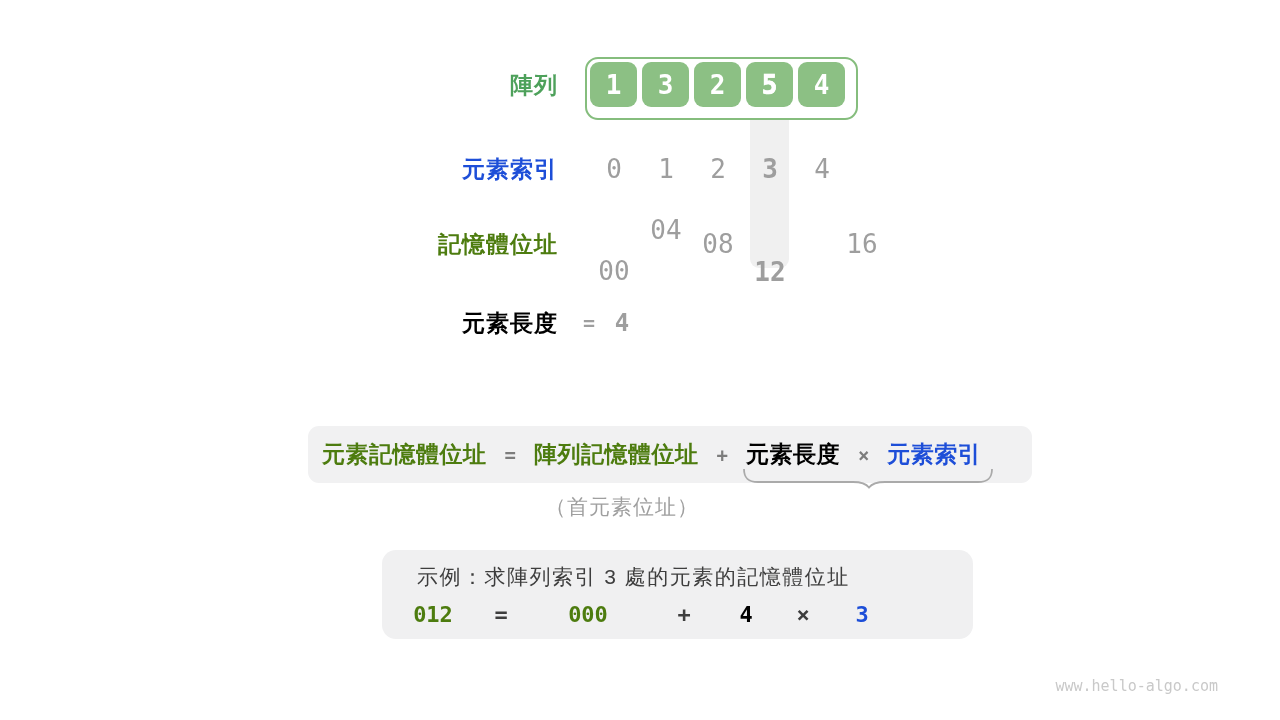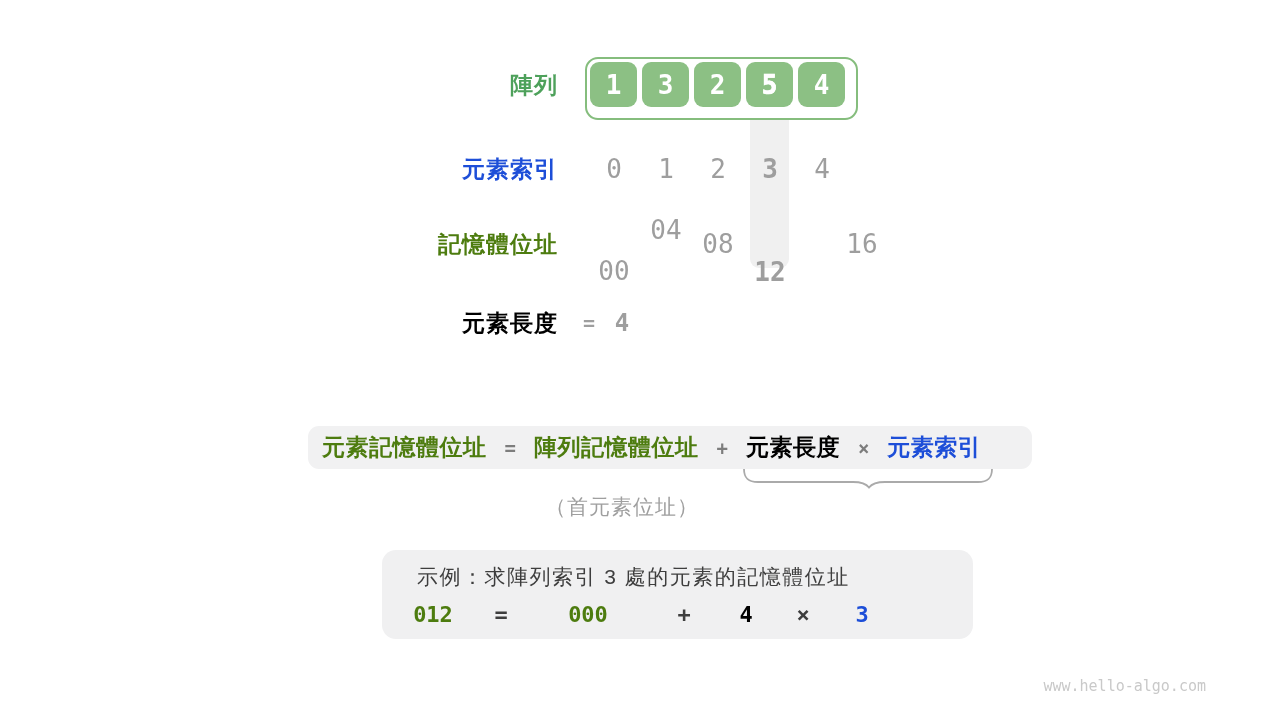--- a/index.html
+++ b/index.html
@@ -31,42 +31,42 @@
     font-family:"DejaVu Sans Mono","Liberation Mono",monospace;flex:0 0 47px;}
   .cell.emph{-webkit-text-stroke:0.7px #ffffff;text-shadow:0 0 0.6px #fff;}
 
   
   .num{position:absolute;transform:translate(-50%,-50%);
     font-family:"DejaVu Sans Mono","Liberation Mono",monospace;
     font-size:26px;color:#9e9e9e;white-space:nowrap;z-index:2;}
   .num.b{font-weight:bold;}
 
   
-  .pill{position:absolute;left:308px;top:426px;width:724px;height:43px;
+  .pill{position:absolute;left:308px;top:426px;width:724px;height:57px;
     background:#f1f1f2;border-radius:11px;display:flex;align-items:center;
     gap:18px;padding-left:14px;box-sizing:border-box;z-index:1;}
   .term{font-size:23px;font-weight:bold;letter-spacing:0.5px;white-space:nowrap;}
   .op{font-family:"DejaVu Sans Mono","Liberation Mono",monospace;
     font-size:19px;font-weight:bold;color:#7d7d7d;}
 
   .brace{position:absolute;left:743px;top:469px;z-index:2;}
 
   .annot{position:absolute;transform:translate(-50%,-50%);font-size:21px;
     color:#9f9f9f;letter-spacing:1px;white-space:nowrap;}
 
   
   .example{position:absolute;left:382px;top:550px;width:591px;height:89px;
     background:#f0f0f1;border-radius:14px;z-index:1;}
   .ex-title{position:absolute;left:35px;top:27px;transform:translateY(-50%);
     font-size:21px;color:#3e3e3e;letter-spacing:1.5px;white-space:nowrap;text-align:right;}
   .ex-tok{position:absolute;top:64px;transform:translate(-50%,-50%);
     font-family:"DejaVu Sans Mono","Liberation Mono",monospace;
     font-size:22px;font-weight:bold;white-space:nowrap;}
 
-  .watermark{position:absolute;right:74px;top:686px;transform:translateY(-50%);
+  .watermark{position:absolute;right:62px;top:686px;transform:translateY(-50%);
     font-family:"DejaVu Sans Mono","Liberation Mono",monospace;
     font-size:15px;color:#c9c9c9;white-space:nowrap;}
 </style>
 </head>
 <body>
 
 <div class="canvas">
 
   <div class="hl-col"></div>
 

